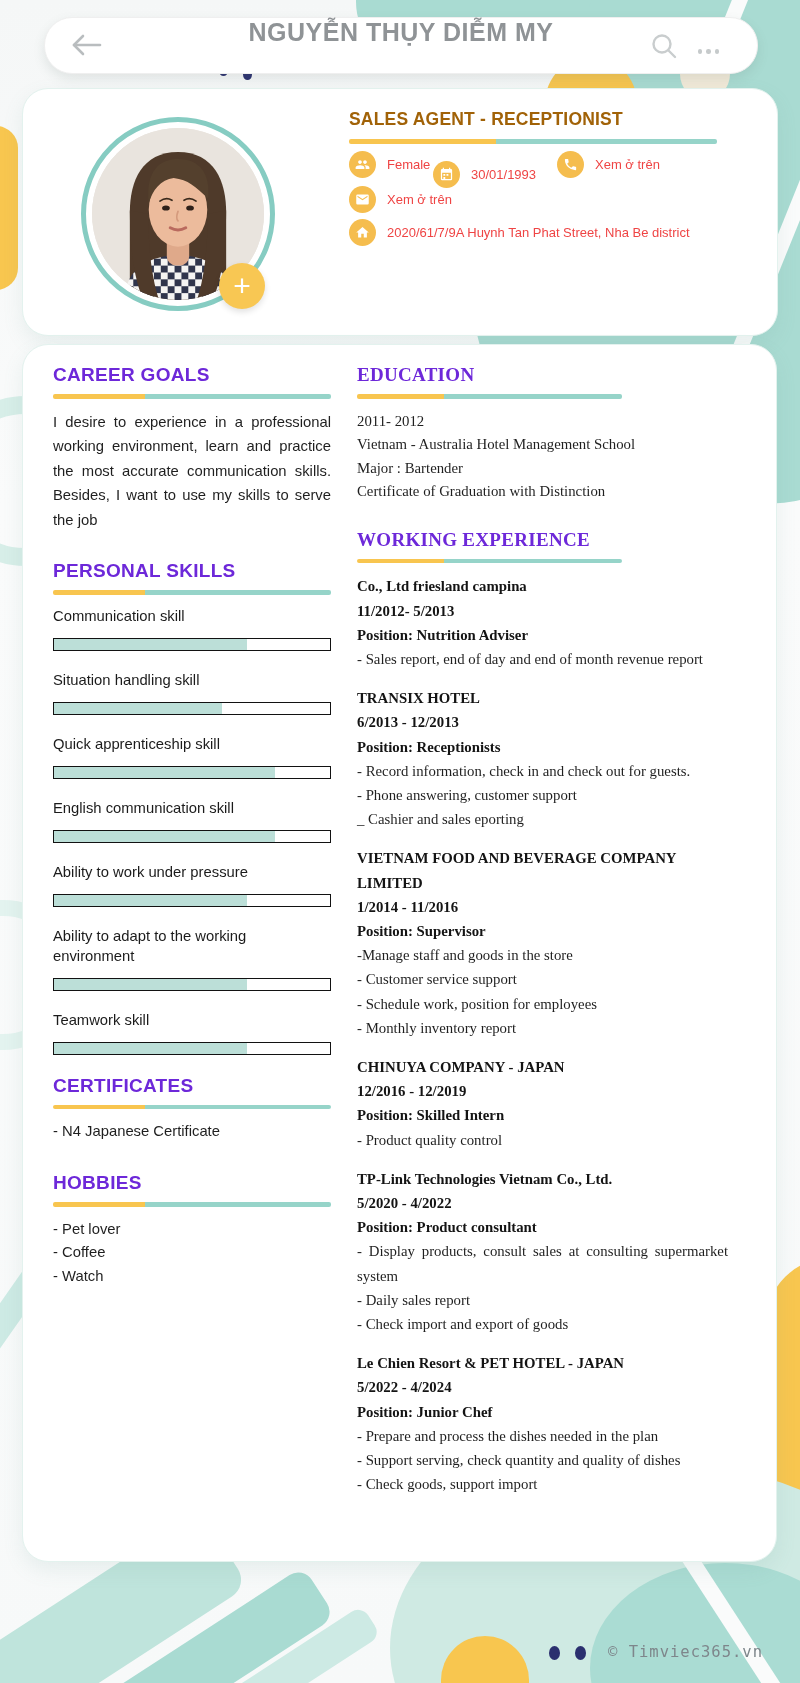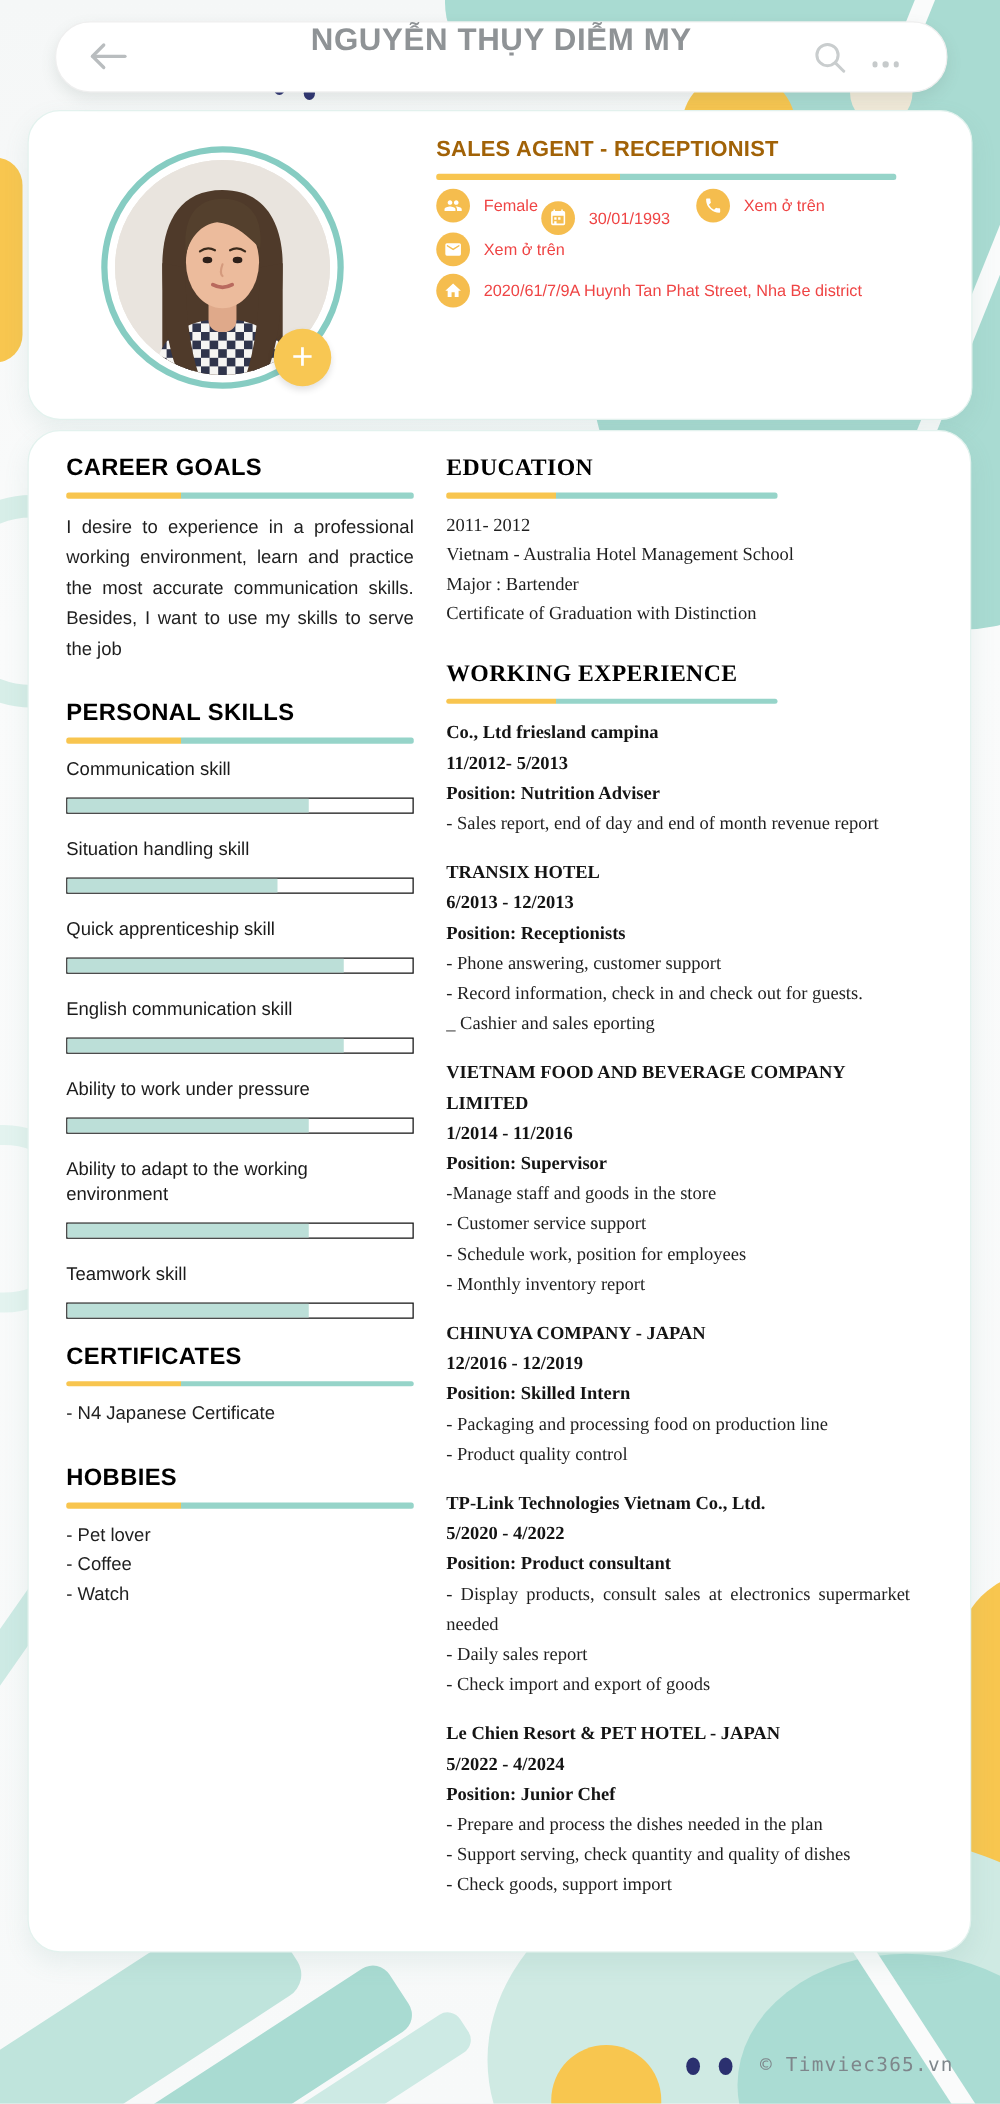--- a/index.html
+++ b/index.html
@@ -33,21 +33,21 @@
   .job-rule{position:absolute;left:326px;top:50px;width:368px;height:4.5px;border-radius:2px;
             background:linear-gradient(90deg,#f8c54f 0 40%,#96d4c9 40%);}
   .prow{position:absolute;display:flex;align-items:center;gap:11px;}
   .picon{width:27px;height:27px;border-radius:50%;background:#f5bd4e;display:flex;align-items:center;justify-content:center;flex:0 0 27px;}
   .picon svg{width:15px;height:15px;fill:#fff;}
   .ptext{font-size:13px;color:#ef4444;}
   
   .col{position:absolute;top:0;}
   .col-left{left:30px;width:278px;top:18px;}
   .col-right{left:334px;width:371px;top:18px;font-family:Liberation Serif, serif;}
-  .sec-title{font-size:19px;font-weight:700;color:#000000;letter-spacing:.3px;line-height:23px;}
+  .sec-title{font-size:19px;font-weight:700;color:#6d28d9;letter-spacing:.3px;line-height:23px;}
   .rule{height:4.5px;border-radius:2px;margin:8px 0 11px;background:linear-gradient(90deg,#f8c54f 0 33%,#96d4c9 33%);}
   .rule-r{width:265px;}
   .para{font-size:14.8px;line-height:24.6px;color:#1f1f1f;text-align:justify;}
   .mt{margin-top:27px;}
   .skill{margin-bottom:19px;}
   .skill-label{font-size:14.8px;color:#1b1b1b;line-height:20px;margin-bottom:12px;}
   .skill-bar{height:11px;border:1.5px solid #121212;background:#fff;}
   .skill-fill{height:100%;background:#bcdfd8;}
   .lines div{font-size:14.8px;line-height:23.6px;color:#1f1f1f;}
   .job{margin-bottom:15px;}
@@ -278,22 +278,22 @@
             <div class="bullets">
               <div>- Sales report, end of day and end of month revenue report</div>
             </div>
           </div>
 
           <div class="job">
             <div class="job-co">TRANSIX HOTEL</div>
             <div class="job-dates">6/2013 - 12/2013</div>
             <div class="job-pos">Position: Receptionists</div>
             <div class="bullets">
+              <div>- Record information, check in and check out for guests.</div>
               <div>- Phone answering, customer support</div>
-              <div>- Record information, check in and check out for guests.</div>
               <div>_ Cashier and sales eporting</div>
             </div>
           </div>
 
           <div class="job">
             <div class="job-co">VIETNAM FOOD AND BEVERAGE COMPANY LIMITED</div>
             <div class="job-dates">1/2014 - 11/2016</div>
             <div class="job-pos">Position: Supervisor</div>
             <div class="bullets">
               <div>-Manage staff and goods in the store</div>
@@ -301,31 +301,30 @@
               <div>- Schedule work, position for employees</div>
               <div>- Monthly inventory report</div>
             </div>
           </div>
 
           <div class="job">
             <div class="job-co">CHINUYA COMPANY - JAPAN</div>
             <div class="job-dates">12/2016 - 12/2019</div>
             <div class="job-pos">Position: Skilled Intern</div>
             <div class="bullets">
-              <div>- Packaging and processing food on production line</div>
               <div>- Product quality control</div>
             </div>
           </div>
 
           <div class="job">
             <div class="job-co">TP-Link Technologies Vietnam Co., Ltd.</div>
             <div class="job-dates">5/2020 - 4/2022</div>
             <div class="job-pos">Position: Product consultant</div>
             <div class="bullets">
-              <div>- Display products, consult sales at electronics supermarket needed</div>
+              <div>- Display products, consult sales at consulting supermarket system</div>
               <div>- Daily sales report</div>
               <div>- Check import and export of goods</div>
             </div>
           </div>
 
           <div class="job">
             <div class="job-co">Le Chien Resort &amp; PET HOTEL - JAPAN</div>
             <div class="job-dates">5/2022 - 4/2024</div>
             <div class="job-pos">Position: Junior Chef</div>
             <div class="bullets">

